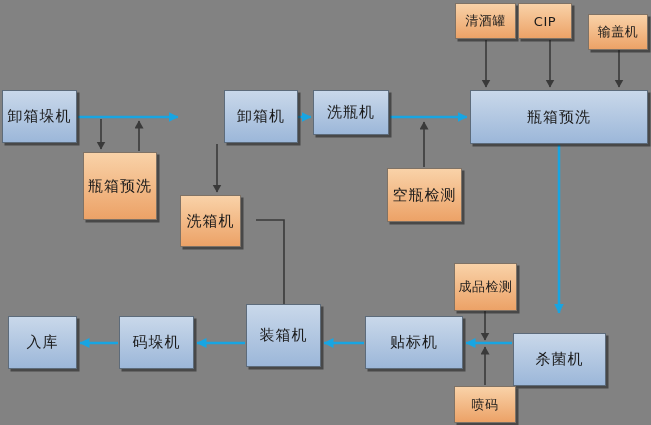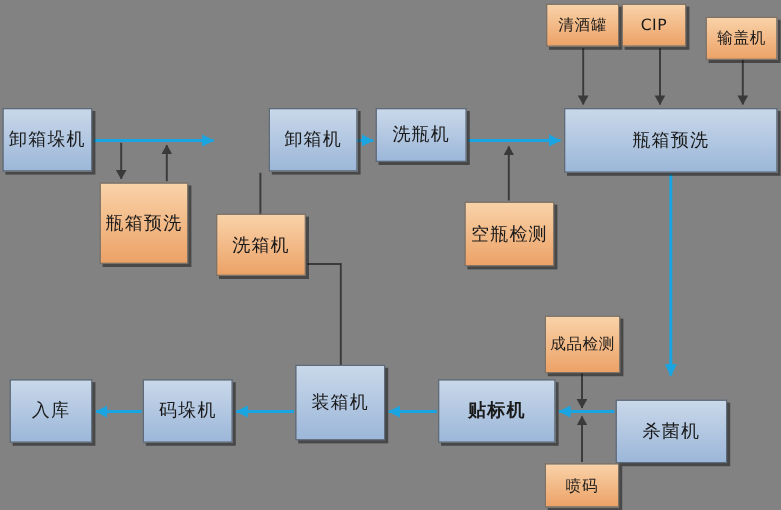--- a/index.html
+++ b/index.html
@@ -96,21 +96,21 @@
   <div id="nodes">
       <div class="node machine" style="left: 2px; top: 90px; width: 75px; height: 53px;">
         <span>卸箱垛机</span>
       </div>
       <div class="node aux" style="left: 83px; top: 152px; width: 74px; height: 68px;">
         <span>瓶箱预洗</span>
       </div>
       <div class="node machine" style="left: 180px; top: 90px; width: 74px; height: 53px; margin-left: 44px;">
         <span>卸箱机</span>
       </div>
-      <div class="node aux" style="left: 180px; top: 178px; width: 75px; height: 52px; font-family: Liberation Mono, monospace;">
+      <div class="node aux" style="left: 180px; top: 195px; width: 61px; height: 52px; font-family: Liberation Mono, monospace;">
         <span>洗箱机</span>
       </div>
       <div class="node machine" style="left: 313px; top: 90px; width: 76px; height: 45px;">
         <span>洗瓶机</span>
       </div>
       <div class="node aux" style="left: 387px; top: 168px; width: 75px; height: 54px;">
         <span>空瓶检测</span>
       </div>
       <div class="node aux small" style="left: 455px; top: 3px; width: 61px; height: 36px;">
         <span>清酒罐</span>
@@ -126,21 +126,21 @@
       </div>
       <div class="node machine" style="left: 513px; top: 316px; width: 93px; height: 53px; margin-top: 17px;">
         <span>杀菌机</span>
       </div>
       <div class="node aux small" style="left: 454px; top: 263px; width: 63px; height: 48px;">
         <span>成品检测</span>
       </div>
       <div class="node aux small" style="left: 454px; top: 386px; width: 62px; height: 37px;">
         <span>喷码</span>
       </div>
-      <div class="node machine" style="left: 365px; top: 316px; width: 98px; height: 53px; font-weight: bold;">
+      <div class="node machine" style="left: 365px; top: 316px; width: 98px; height: 53px;">
         <span>贴标机</span>
       </div>
       <div class="node machine" style="left: 246px; top: 304px; width: 75px; height: 63px;">
         <span>装箱机</span>
       </div>
       <div class="node machine" style="left: 119px; top: 316px; width: 75px; height: 53px;">
         <span>码垛机</span>
       </div>
       <div class="node machine" style="left: 8px; top: 316px; width: 69px; height: 53px;">
         <span>入库</span>

